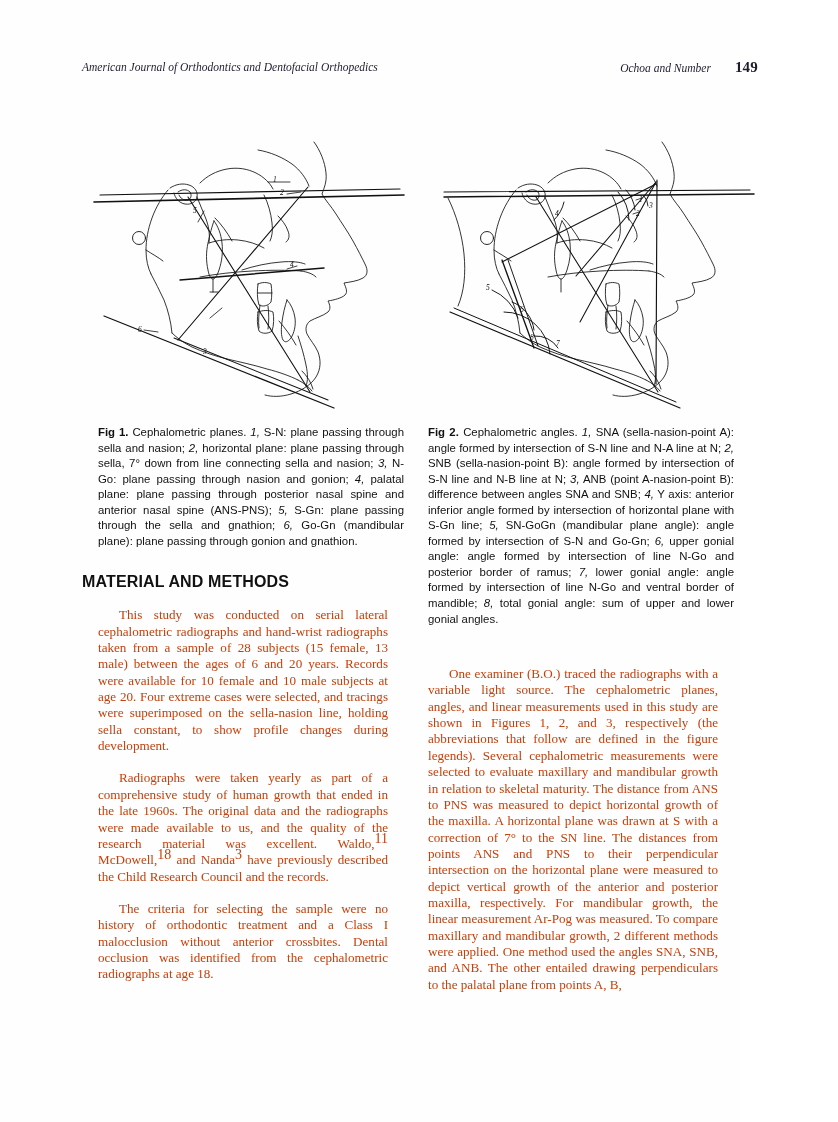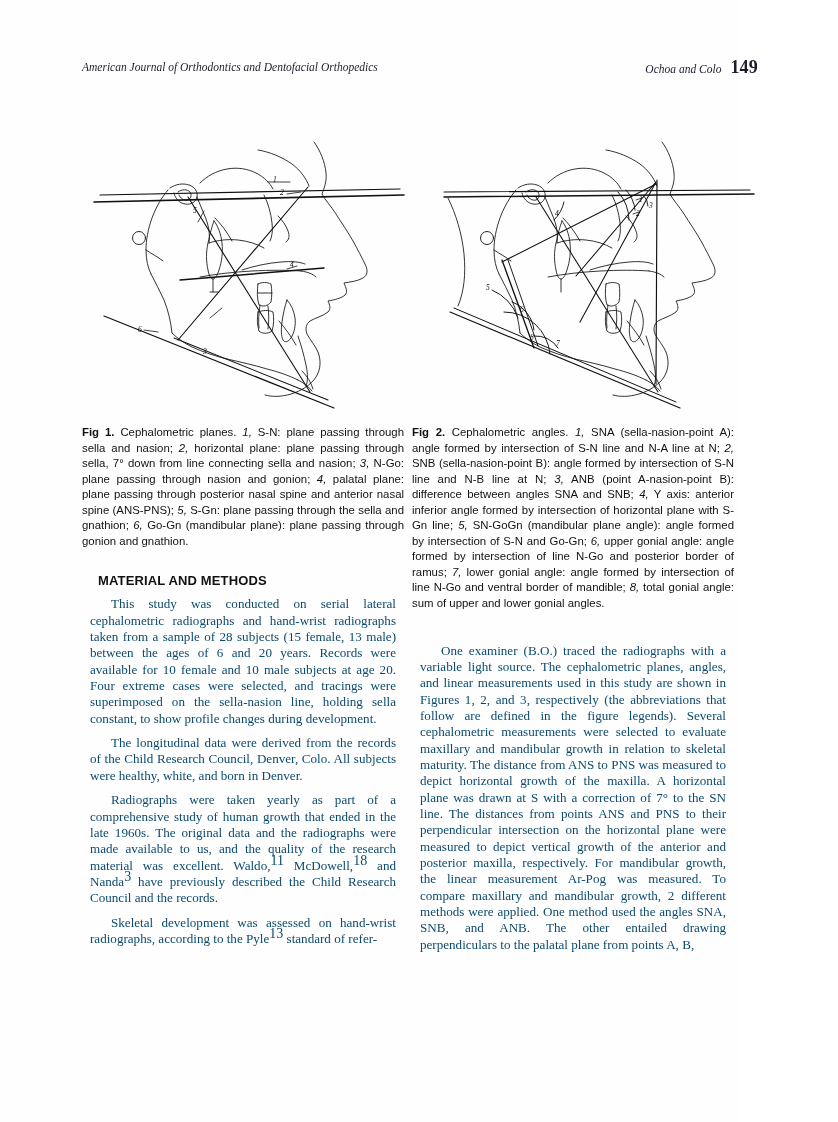--- a/index.html
+++ b/index.html
@@ -39,22 +39,22 @@
     color: #1c1c2e;
   }
   .runhead-left { width: 420px; }
   .runhead-right {
     text-align: right;
     white-space: nowrap;
   }
   .runhead-right .pageno {
     font-style: normal;
     font-weight: bold;
-    font-size: 18px;
-    margin-left: 9px;
+    font-size: 15px;
+    margin-left: 24px;
     letter-spacing: .2px;
   }
 
   
   .figures {
     position: absolute;
     left: 82px;
     top: 140px;
     width: 676px;
     height: 275px;
@@ -77,62 +77,62 @@
   }
   .col.left  { left: 82px; }
   .col.right { left: 412px; }
 
   .caption {
     font-family: "Liberation Sans", sans-serif;
     font-size: 11.4px;
     line-height: 15.55px;
     text-align: justify;
     color: #111;
-    margin: 0 0 0 0;
+    margin: 0 0 0 16px;
   }
   .caption b { font-weight: bold; }
   .caption i { font-style: italic; }
 
   h2.section {
     font-family: "Liberation Sans", sans-serif;
-    font-size: 13px;
+    font-size: 16px;
     font-weight: bold;
     letter-spacing: .15px;
-    margin: 24px 0 7px 16px;
+    margin: 24px 0 7px 0;
     color: #111;
   }
 
   p.body {
     font-size: 13.1px;
     line-height: 16.35px;
     text-align: justify;
     text-indent: 21px;
-    margin: 8px;
-    color: #0c4a6e;
+    margin: 16px;
+    color: #c2410c;
     hyphens: none;
   }
   p.body.cont { text-indent: 0; }
   p.body sup {
     font-size: 14px;
     vertical-align: super;
     line-height: 0;
   }
   .rcol-gap { height: 23px; }
 </style>
 </head>
 <body>
 
 <div class="page">
 
   <div class="runhead">
     <div class="runhead-left">
       <div>American Journal of Orthodontics and Dentofacial Orthopedics</div>
     </div>
     <div class="runhead-right">
-      <span>Ochoa and Colo</span><span class="pageno">149</span>
+      <span>Ochoa and Number</span><span class="pageno">149</span>
     </div>
   </div>
 
   <div class="figures">
 
     <div class="figbox left">
       <svg viewBox="0 0 336 275" xmlns="http://www.w3.org/2000/svg">
         <g fill="none" stroke="#111" stroke-width="0.85" stroke-linecap="round" stroke-linejoin="round">
 
           <path d="M232 2 C238 10 243 22 244 33 C245 42 242 48 240 54 C243 60 249 66 254 74
@@ -332,23 +332,22 @@
       </svg>
     </div>
   </div>
 
   <div class="col left">
     <p class="caption"><b>Fig 1.</b> Cephalometric planes. <i>1,</i> S-N: plane passing through sella and nasion; <i>2,</i> horizontal plane: plane passing through sella, 7° down from line connecting sella and nasion; <i>3,</i> N-Go: plane passing through nasion and gonion; <i>4,</i> palatal plane: plane passing through posterior nasal spine and anterior nasal spine (ANS-PNS); <i>5,</i> S-Gn: plane passing through the sella and gnathion; <i>6,</i> Go-Gn (mandibular plane): plane passing through gonion and gnathion.</p>
 
     <h2 class="section">MATERIAL AND METHODS</h2>
 
     <p class="body">This study was conducted on serial lateral cephalometric radiographs and hand-wrist radiographs taken from a sample of 28 subjects (15 female, 13 male) between the ages of 6 and 20 years. Records were available for 10 female and 10 male subjects at age 20. Four extreme cases were selected, and tracings were superimposed on the sella-nasion line, holding sella constant, to show profile changes during development.</p>
-    <p class="body">The longitudinal data were derived from the records of the Child Research Council, Denver, Colo. All subjects were healthy, white, and born in Denver.</p>
     <p class="body">Radiographs were taken yearly as part of a comprehensive study of human growth that ended in the late 1960s. The original data and the radiographs were made available to us, and the quality of the research material was excellent. Waldo,<sup>11</sup> McDowell,<sup>18</sup> and Nanda<sup>3</sup> have previously described the Child Research Council and the records.</p>
-    <p class="body">Skeletal development was assessed on hand-wrist radiographs, according to the Pyle<sup>13</sup> standard of refer-</p>
+    <p class="body">The criteria for selecting the sample were no history of orthodontic treatment and a Class I malocclusion without anterior crossbites. Dental occlusion was identified from the cephalometric radiographs at age 18.</p>
   </div>
 
   <div class="col right">
     <p class="caption"><b>Fig 2.</b> Cephalometric angles. <i>1,</i> SNA (sella-nasion-point A): angle formed by intersection of S-N line and N-A line at N; <i>2,</i> SNB (sella-nasion-point B): angle formed by intersection of S-N line and N-B line at N; <i>3,</i> ANB (point A-nasion-point B): difference between angles SNA and SNB; <i>4,</i> Y axis: anterior inferior angle formed by intersection of horizontal plane with S-Gn line; <i>5,</i> SN-GoGn (mandibular plane angle): angle formed by intersection of S-N and Go-Gn; <i>6,</i> upper gonial angle: angle formed by intersection of line N-Go and posterior border of ramus; <i>7,</i> lower gonial angle: angle formed by intersection of line N-Go and ventral border of mandible; <i>8,</i> total gonial angle: sum of upper and lower gonial angles.</p>
 
     <div class="rcol-gap"></div>
 
     <p class="body">One examiner (B.O.) traced the radiographs with a variable light source. The cephalometric planes, angles, and linear measurements used in this study are shown in Figures 1, 2, and 3, respectively (the abbreviations that follow are defined in the figure legends). Several cephalometric measurements were selected to evaluate maxillary and mandibular growth in relation to skeletal maturity. The distance from ANS to PNS was measured to depict horizontal growth of the maxilla. A horizontal plane was drawn at S with a correction of 7° to the SN line. The distances from points ANS and PNS to their perpendicular intersection on the horizontal plane were measured to depict vertical growth of the anterior and posterior maxilla, respectively. For mandibular growth, the linear measurement Ar-Pog was measured. To compare maxillary and mandibular growth, 2 different methods were applied. One method used the angles SNA, SNB, and ANB. The other entailed drawing perpendiculars to the palatal plane from points A, B,</p>
   </div>
 

